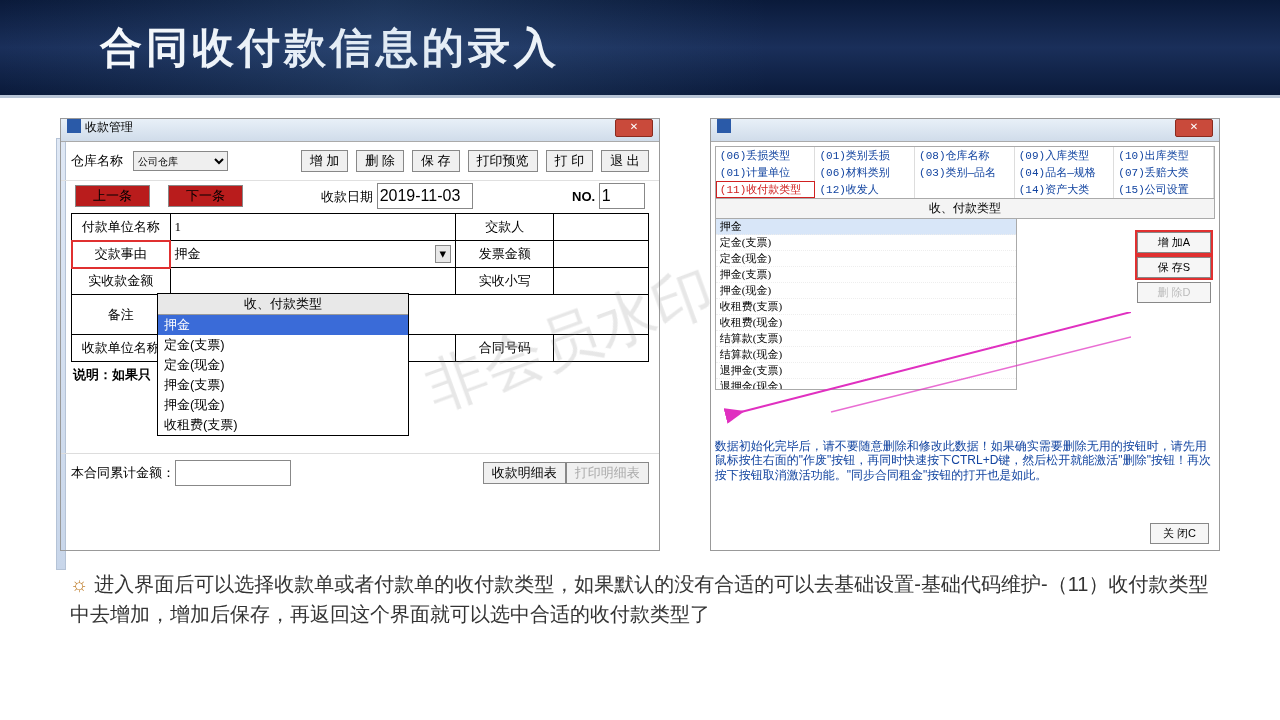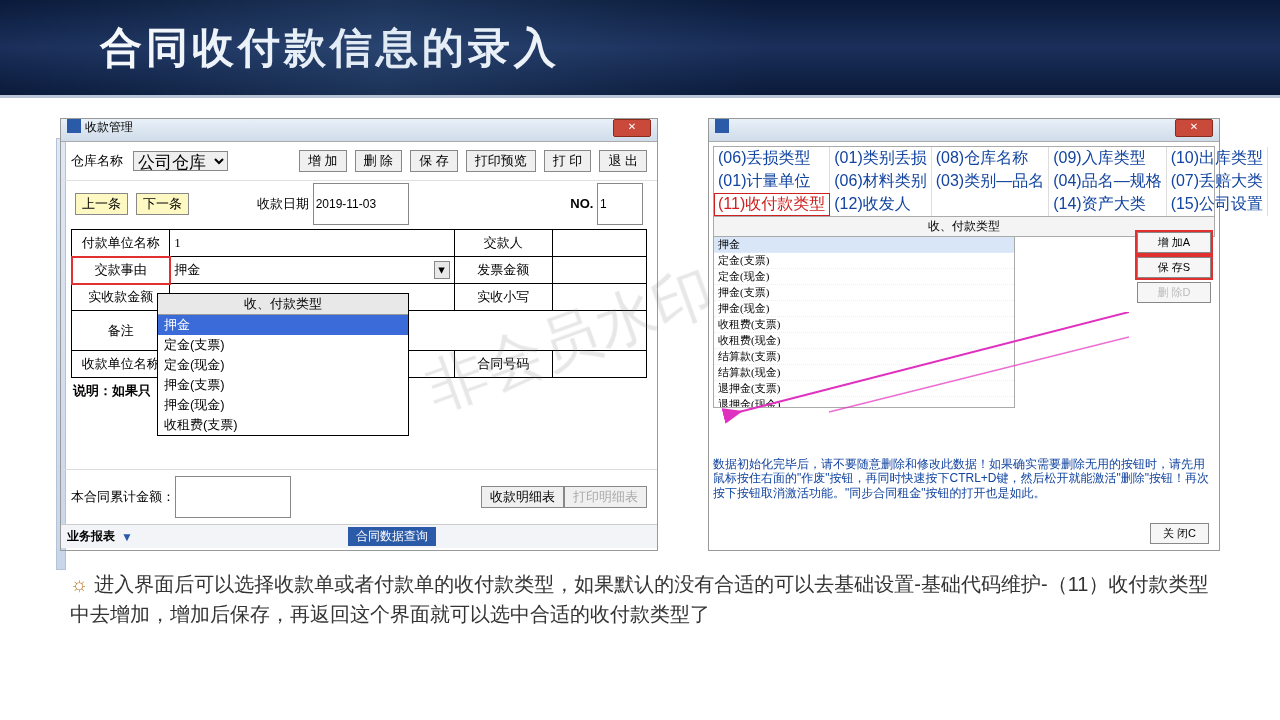--- a/index.html
+++ b/index.html
@@ -7,47 +7,47 @@
   .header::before{content:"";position:absolute;inset:0;background:linear-gradient(90deg,transparent 0%,rgba(100,150,200,0.2) 30%,transparent 60%);pointer-events:none}
   .header h1{margin:0;padding:20px 0 0 100px;color:#fff;font-size:42px;font-weight:bold;letter-spacing:4px}
   .content{padding:20px 60px 10px 60px;display:flex;gap:50px}
   .left-panel{width:600px;border:1px solid #999}
   .right-panel{width:510px;border:1px solid #999;position:relative}
   .win-title{background:linear-gradient(to bottom,#e8f0f8,#d0dcea);height:22px;display:flex;align-items:flex-start;padding:0 6px;font-size:12px;border-bottom:1px solid #aaa}
   .win-title .icon{width:14px;height:14px;background:#2a5aa8;margin-right:4px;display:inline-block}
   .close-btn{margin-left:auto;width:36px;height:16px;background:#c94a3b;border:1px solid #8a2a1e;border-radius:2px;color:#fff;text-align:center;font-size:10px;line-height:14px}
   .toolbar{padding:8px 10px;font-size:13px;display:flex;align-items:center;gap:8px;border-bottom:1px solid #e0e0e0}
   .toolbar .lbl{margin-right:2px}
-  select.combo{font-size:17px;height:20px;border:1px solid #888}
+  select.combo{font-size:10px;height:20px;border:1px solid #888}
   .btn{border:1px solid #888;background:#f0f0f0;padding:1px 8px;font-size:13px;cursor:pointer}
   .doc-wrap{padding:0 10px 5px 10px}
   .doc-title{text-align:center;font-size:18px;font-weight:bold;padding:8px 0 6px 0;font-family:"SimSun"}
   .nav-row{display:flex;align-items:center;font-size:13px;margin:2px 0 4px 0;padding:0 4px}
-  .nav-row .nav{border:1px solid #888;background:#fef9c3;padding:1px 6px;margin-right:8px;cursor:pointer}
+  .nav-row .nav{border:1px solid #888;background:#b91c1c;padding:1px 17px;margin-right:18px;cursor:pointer}
   .dategrp{margin-left:60px}
   .dategrp input{width:90px}
   .nogrp{margin-left:auto}
   .nogrp input{width:40px}
-  input[type=text]{border:1px solid #888;height:16px;font-size:12px;padding:12px 2px}
+  input[type=text]{border:1px solid #888;height:16px;font-size:16px;padding:4px 2px}
   table.form{border-collapse:collapse;width:100%;font-size:13px;font-family:"SimSun"}
   table.form td{border:1px solid #000;padding:2px 4px;height:22px}
   table.form td.lbl{width:84px;text-align:center;background:#fff}
   table.form td.val{background:#fff}
   .hl-red{outline:2px solid #e03030;outline-offset:-1px}
   .dropdown{position:absolute;border:1px solid #000;background:#fff;font-size:13px;width:250px}
   .dropdown .hdr{background:#e8e8e8;text-align:center;border-bottom:1px solid #999;padding:1px 0}
   .dropdown .item{padding:1px 6px}
   .dropdown .item.sel{background:#3a6bd8;color:#fff}
   .bottom-bar{display:flex;align-items:center;padding:6px 10px;font-size:13px;border-top:1px solid #ddd;margin-top:60px}
   .bottom-bar input{width:110px}
   .bottom-bar .btn{}
   .pager{background:#2a5aa8;color:#fff;text-align:center;font-size:12px;padding:1px 8px;margin:0 auto}
   .right-body{padding:4px;font-size:11px;position:relative;height:400px}
   .cat-grid{display:grid;grid-template-columns:repeat(5,1fr);gap:0;border:1px solid #aaa}
-  .cat-grid div{padding:1px 4px;border-right:1px solid #ddd;font-family:Liberation Sans, sans-serif;font-size:16px;white-space:nowrap;color:#1244a0}
+  .cat-grid div{padding:1px 4px;border-right:1px solid #ddd;font-family:Liberation Mono, monospace;font-size:11px;white-space:nowrap;color:#1244a0}
   .cat-grid div.hl{color:#d02020;outline:1px solid #d02020;outline-offset:-1px}
   .type-hdr{text-align:center;font-size:12px;border:1px solid #aaa;border-top:none;background:#f4f4f4;padding:1px 0}
   .type-list{border:1px solid #aaa;border-top:none;height:170px;overflow:auto;background:#fff}
   .type-list .row{font-size:11px;padding:0 4px;border-bottom:1px dotted #eee;font-family:"SimSun"}
   .type-list .row.sel{background:#d8e6f8}
   .side-btns{position:absolute;right:8px;top:90px;display:flex;flex-direction:column;gap:4px}
   .side-btns .sbtn{border:1px solid #888;background:#f6f6f6;padding:2px 10px;font-size:11px;min-width:52px;text-align:center;cursor:pointer}
   .side-btns .sbtn.hl{outline:2px solid #e03030}
   .tip{color:#1244a0;font-size:12px;margin-top:49px;line-height:1.2;font-family:Liberation Sans, sans-serif}
   .closeC{position:absolute;right:10px;bottom:6px;border:1px solid #888;background:#f6f6f6;padding:2px 12px;font-size:11px;cursor:pointer}
@@ -151,27 +151,20 @@
       </div>
     </div>
 
     <div class="bottom-bar">
       <span>本合同累计金额：</span>
       <input type="text" style="">
       <span style="flex:1"></span>
       <button class="btn">收款明细表</button>
       <button class="btn" style="color:#aaa">打印明细表</button>
     </div>
-    <div class="statusbar">
-      <b>业务报表</b>
-      <span class="tri">▼</span>
-      <span style="flex:1"></span>
-      <span class="pager">合同数据查询</span>
-      <span style="flex:1"></span>
-    </div>
   </div>
 
   <div class="right-panel">
     <div class="win-title">
       <span class="icon"></span>
       <span style="flex:1"></span>
       <span class="close-btn">✕</span>
     </div>
     <div class="right-body">
       <div class="cat-grid">

